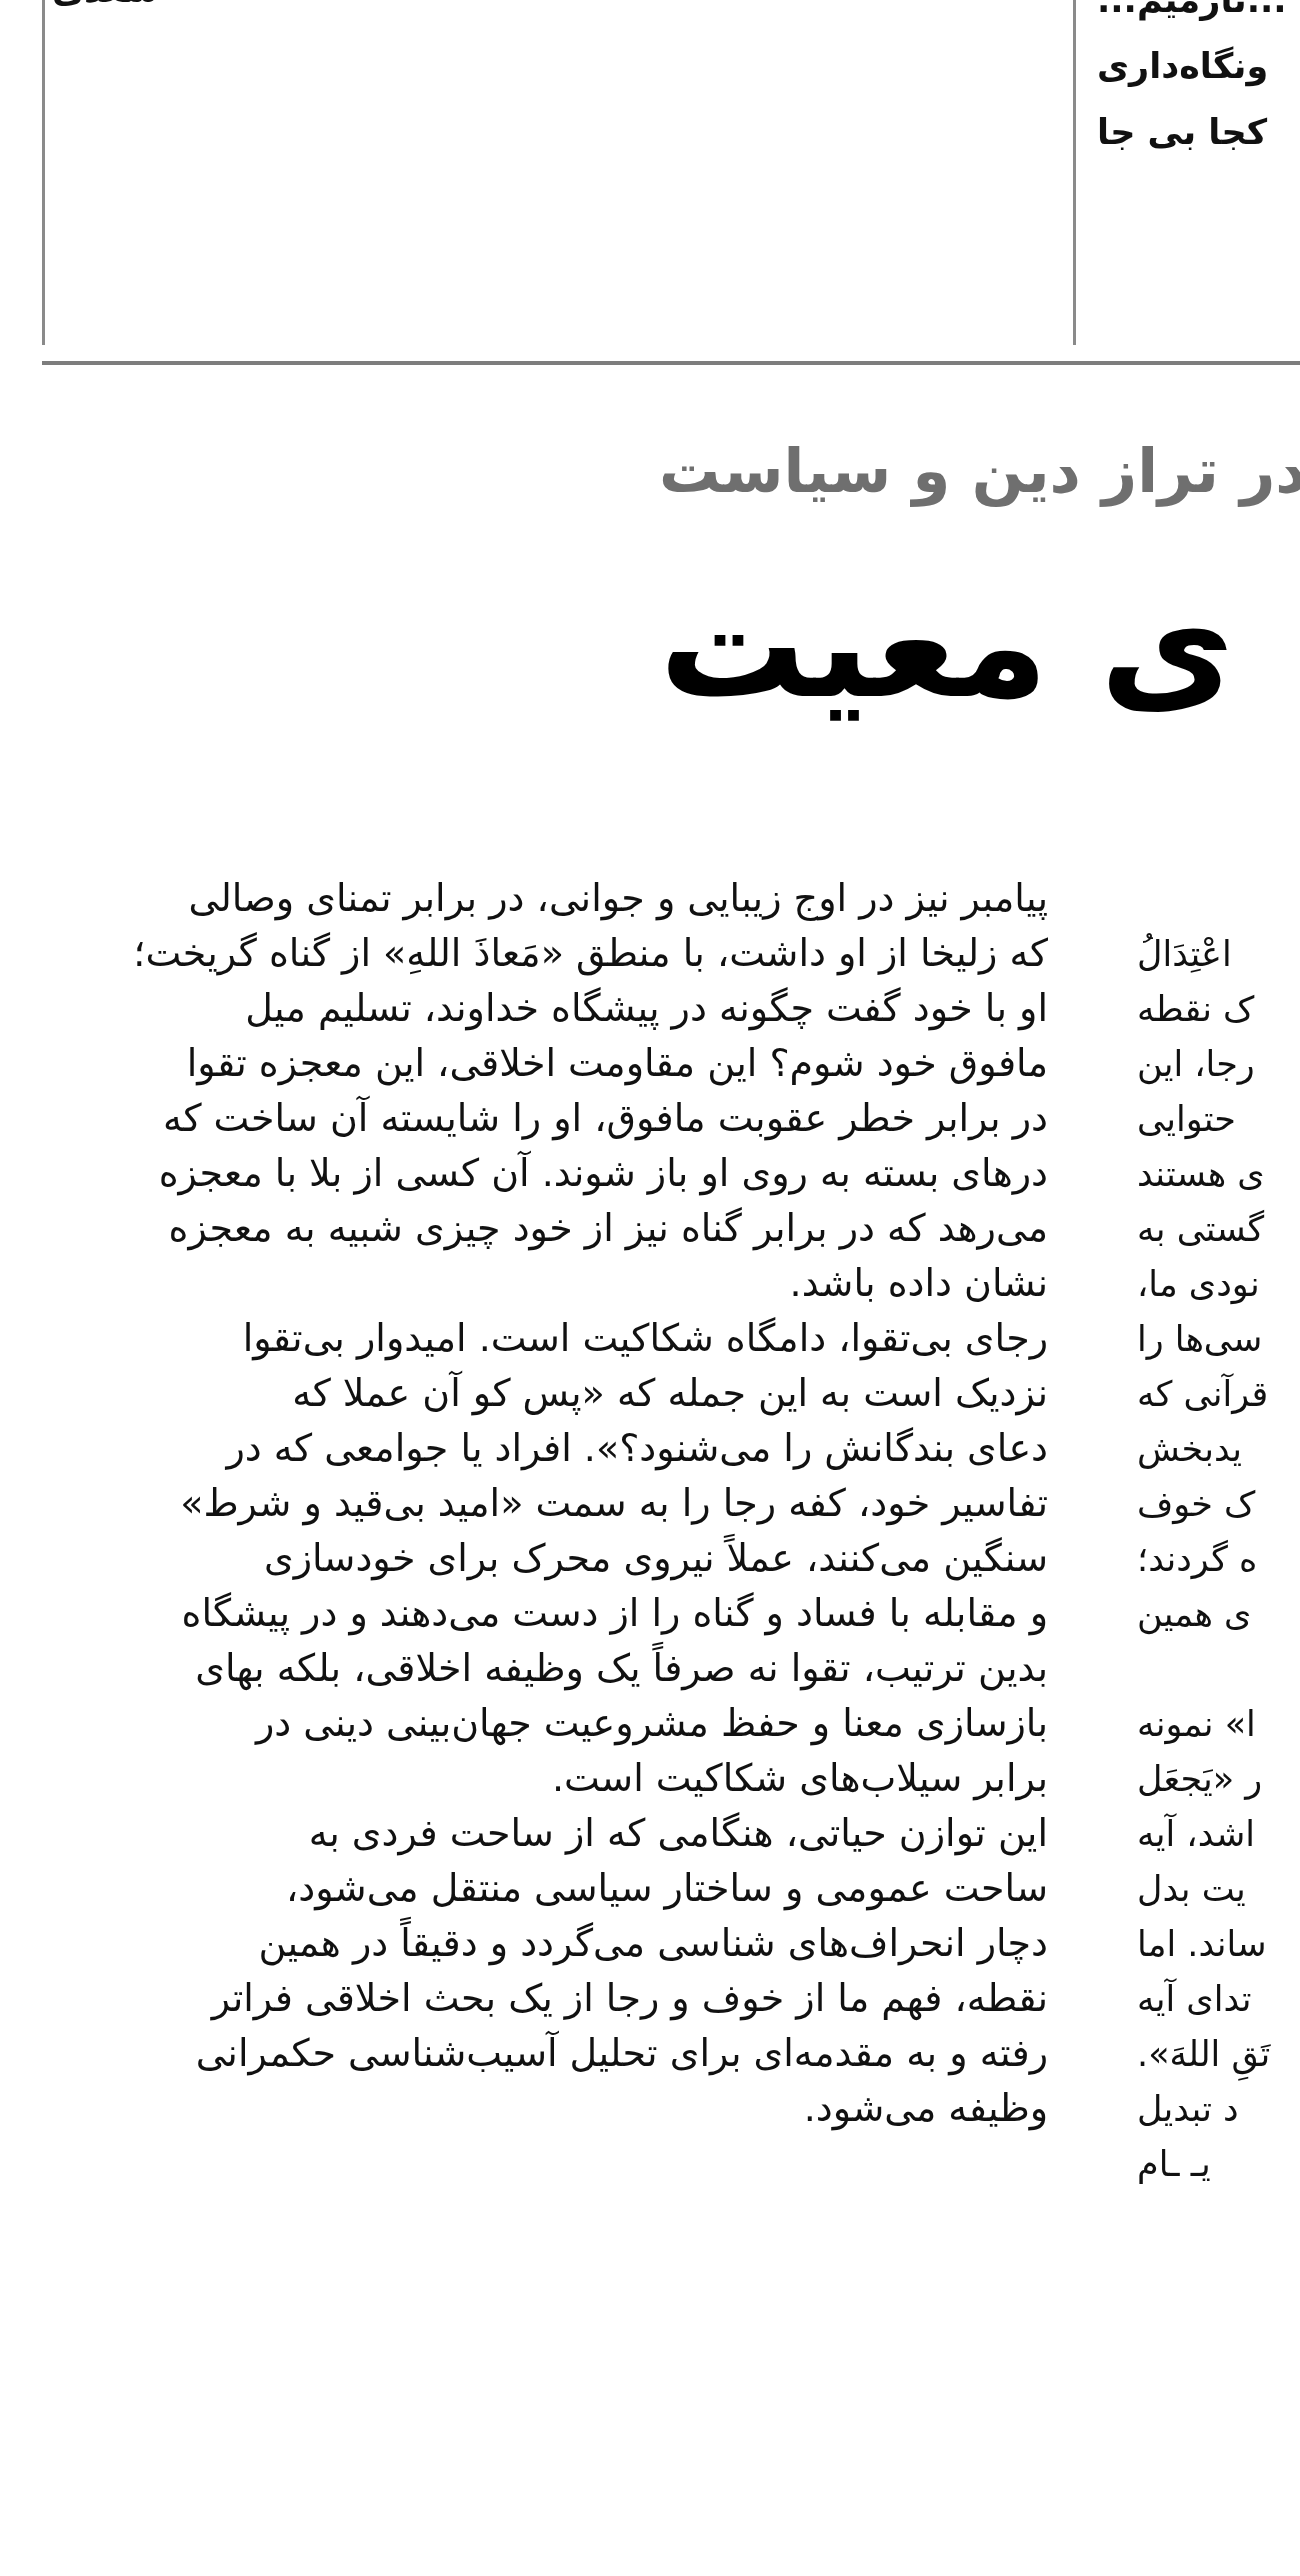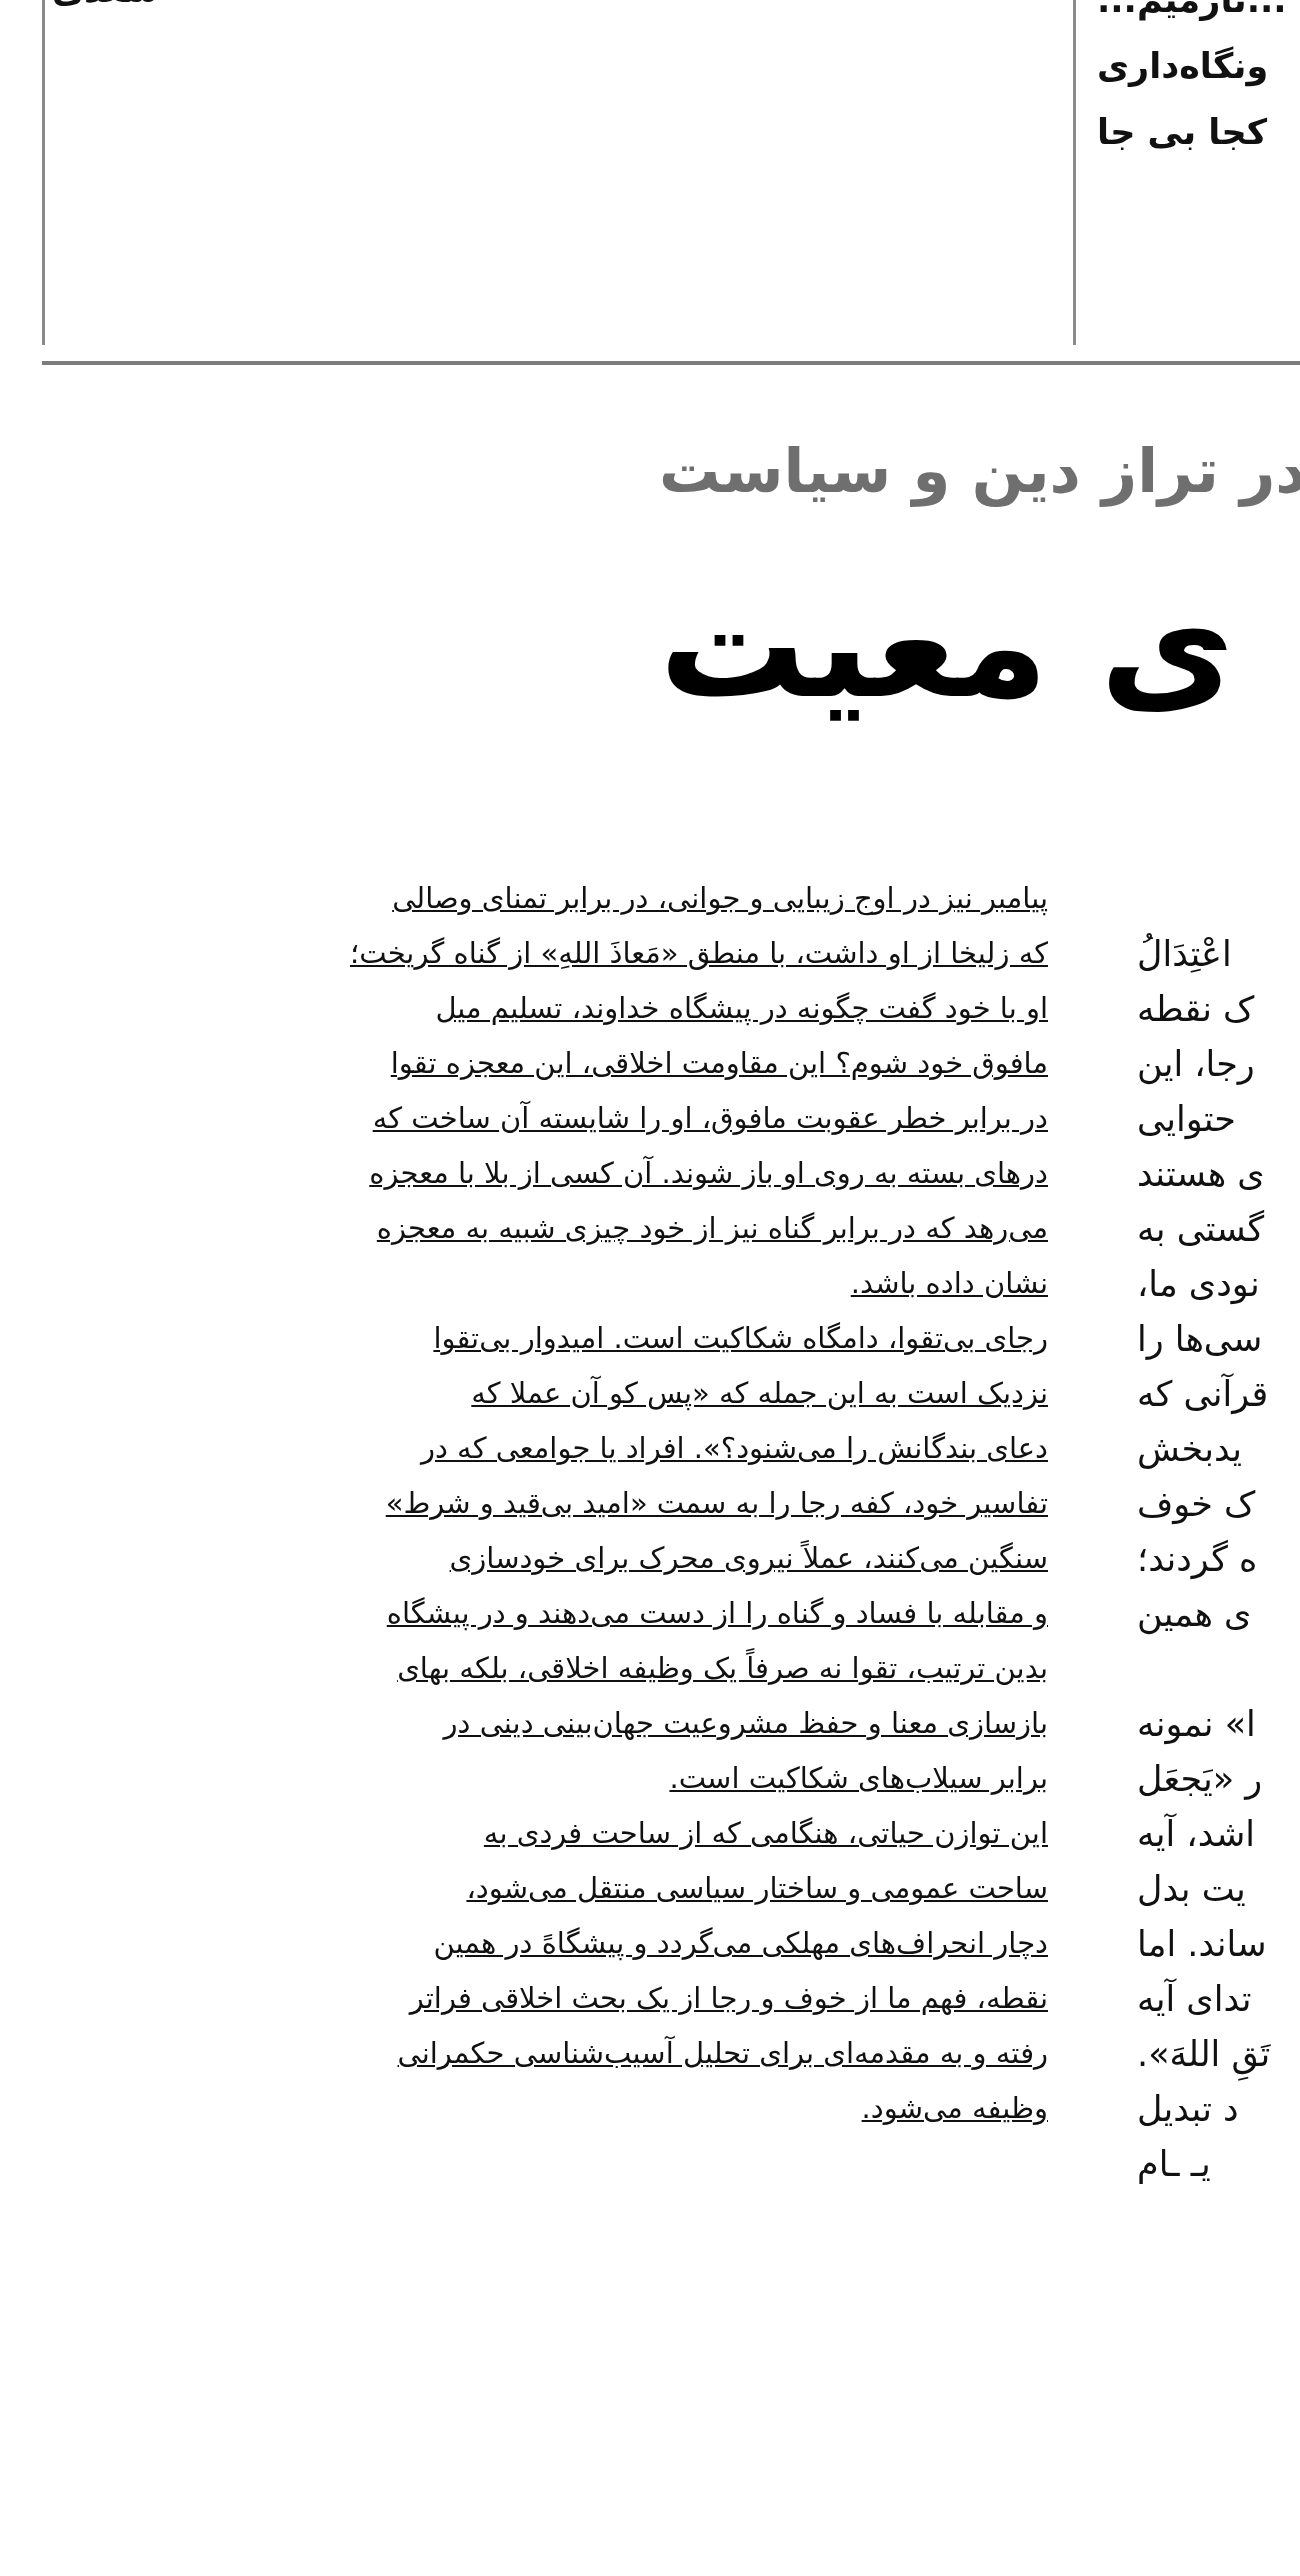--- a/index.html
+++ b/index.html
@@ -27,21 +27,21 @@
       left: 659px; top: 432px; width: 780px; direction: rtl; text-align: left;
       font-size: 61px; font-weight: bold; color: #6f6f6f; white-space: nowrap; line-height: 78px;
     }
     .headline {
       left: 659px; top: 555px; width: 780px; direction: rtl; text-align: left;
       font-size: 147px; font-weight: bold; color: #000; white-space: nowrap; line-height: 182px;
     }
     
     .col-main {
       left: 43px; top: 871px; width: 1005px; direction: rtl;
-      font-size: 29px; line-height: 55px; text-align: justify; text-align-last: right; text-decoration: underline;
+      font-size: 38px; line-height: 55px; text-align: justify; text-align-last: right;
     }
     .col-main .line { display: block; white-space: nowrap; text-align: right; overflow: hidden; }
     .col-main .line.last { }
     .col-right {
       left: 1137px; top: 927px; width: 364px; direction: rtl;
       font-size: 35px; line-height: 55px; white-space: nowrap;
     }
     .col-right .line { display: block; text-align: left; height: 55px; }
   </style>
 </head>
@@ -78,21 +78,21 @@
   <span class="line">نزدیک است به این جمله که «پس کو آن عملا که</span>
   <span class="line">دعای بندگانش را می‌شنود؟». افراد یا جوامعی که در</span>
   <span class="line">تفاسیر خود، کفه رجا را به سمت «امید بی‌قید و شرط»</span>
   <span class="line">سنگین می‌کنند، عملاً نیروی محرک برای خودسازی</span>
   <span class="line">و مقابله با فساد و گناه را از دست می‌دهند و در پیشگاه</span>
   <span class="line">بدین ترتیب، تقوا نه صرفاً یک وظیفه اخلاقی، بلکه بهای</span>
   <span class="line">بازسازی معنا و حفظ مشروعیت جهان‌بینی دینی در</span>
   <span class="line last">برابر سیلاب‌های شکاکیت است.</span>
   <span class="line">این توازن حیاتی، هنگامی که از ساحت فردی به</span>
   <span class="line">ساحت عمومی و ساختار سیاسی منتقل می‌شود،</span>
-  <span class="line">دچار انحراف‌های مهلکی می‌گردد و پیشگاهً در همین</span>
+  <span class="line">دچار انحراف‌های شناسی می‌گردد و دقیقاً در همین</span>
   <span class="line">نقطه، فهم ما از خوف و رجا از یک بحث اخلاقی فراتر</span>
   <span class="line">رفته و به مقدمه‌ای برای تحلیل آسیب‌شناسی حکمرانی</span>
   <span class="line last">وظیفه می‌شود.</span>
 </div>
 
 <div class="abs col-right">
   <span class="line">اعْتِدَالُ</span>
   <span class="line">ک نقطه</span>
   <span class="line">رجا، این</span>
   <span class="line">حتوایی</span>

